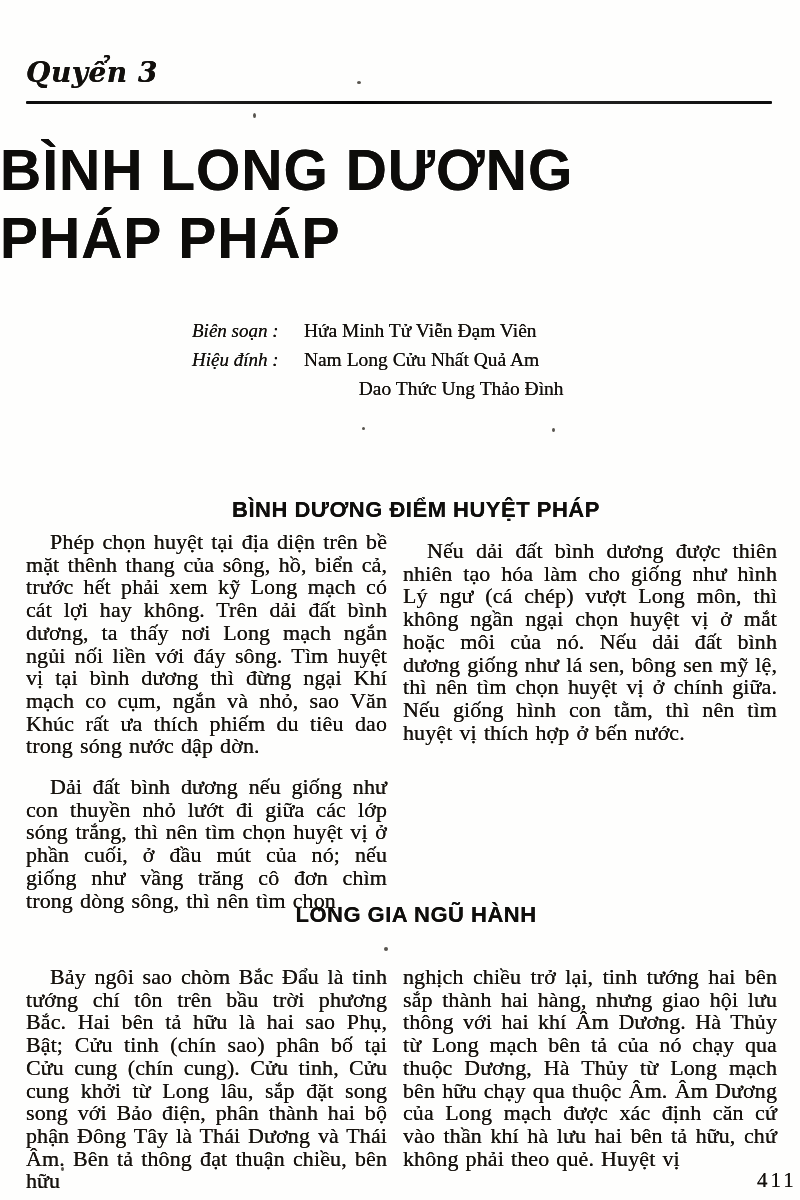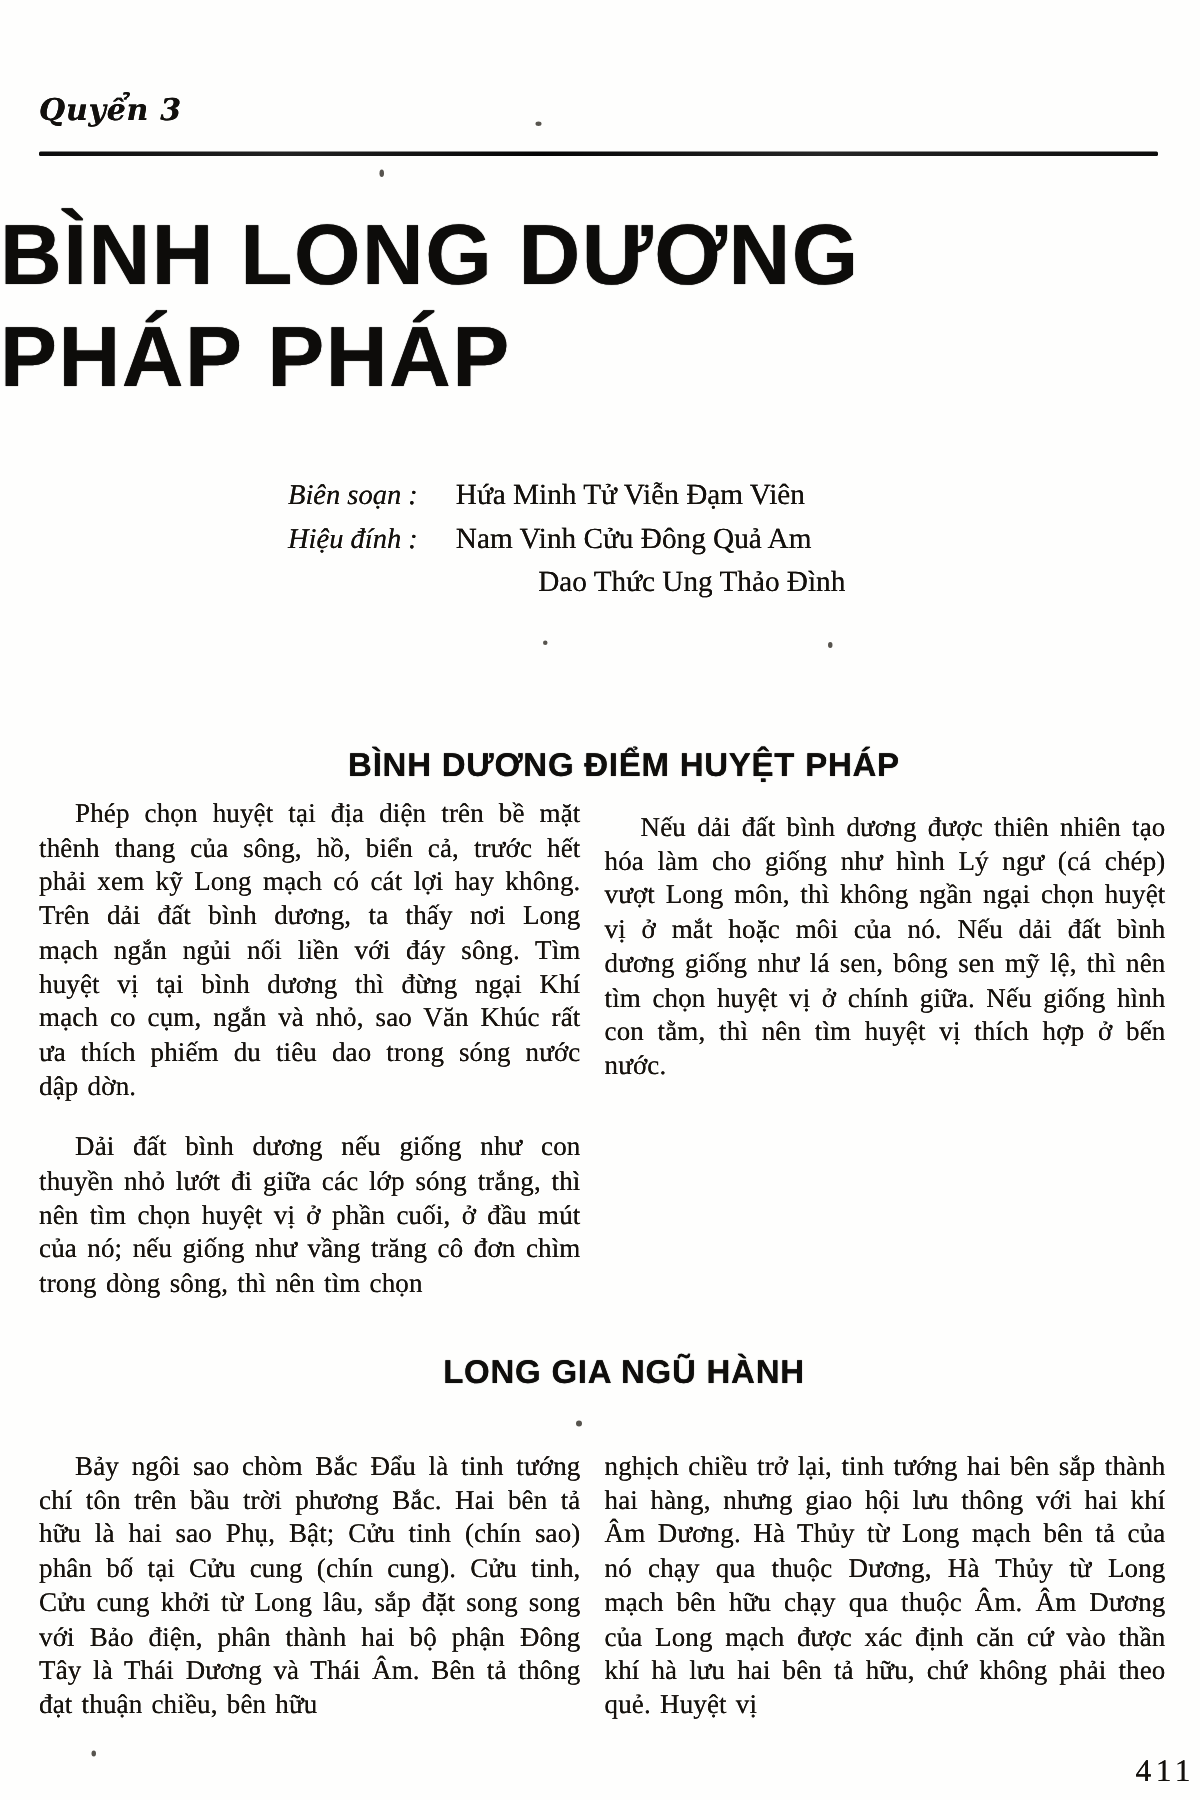--- a/index.html
+++ b/index.html
@@ -16,21 +16,21 @@
     color: #17140f;
   }
   
   .volume-label {
     position: absolute;
     left: 26px;
     top: 56px;
     font-family: "DejaVu Serif", serif;
     font-style: italic;
     font-weight: 700;
-    font-size: 20px;
+    font-size: 28px;
     line-height: 34px;
     color: #12100d;
     letter-spacing: 0.5px;
     text-shadow: 0 0 0.4px currentColor;
   }
   .header-rule {
     position: absolute;
     left: 26px;
     top: 101px;
     width: 746px;
@@ -102,21 +102,21 @@
     left: 26px;
     width: 751px;
     display: flex;
     gap: 16px;
   }
   .cols-1 { top: 531px; }
   .cols-2 { top: 966px; }
   .col {
     text-align: justify;
     font-family: "Liberation Serif", serif;
-    font-size: 18px;
+    font-size: 22px;
     line-height: 22.7px;
     letter-spacing: 0.1px;
     word-spacing: 1.5px;
     color: #17130e;
     text-shadow: 0 0 0.4px currentColor;
   }
   .col-left  { width: 361px; }
   .col-right { width: 374px; }
   .col p { margin: 0; }
   .indent { text-indent: 24px; }
@@ -162,21 +162,21 @@
     <span>PHÁP PHÁP</span>
   </h1>
 
   <div class="credits">
     <div class="credit-row">
       <span class="credit-label">Biên soạn :</span>
       <span class="credit-name">Hứa Minh Tử Viễn Đạm Viên</span>
     </div>
     <div class="credit-row">
       <span class="credit-label">Hiệu đính :</span>
-      <span class="credit-name">Nam Vinh Cửu Đông Quả Am</span>
+      <span class="credit-name">Nam Long Cửu Nhất Quả Am</span>
     </div>
     <div class="credit-row">
       <span class="credit-label"></span>
       <span class="credit-name credit-name-first"></span>
       <span class="credit-name">Dao Thức Ung Thảo Đình</span>
     </div>
   </div>
 
   <h2 class="section-heading heading-1">BÌNH DƯƠNG ĐIỂM HUYỆT PHÁP</h2>
 

